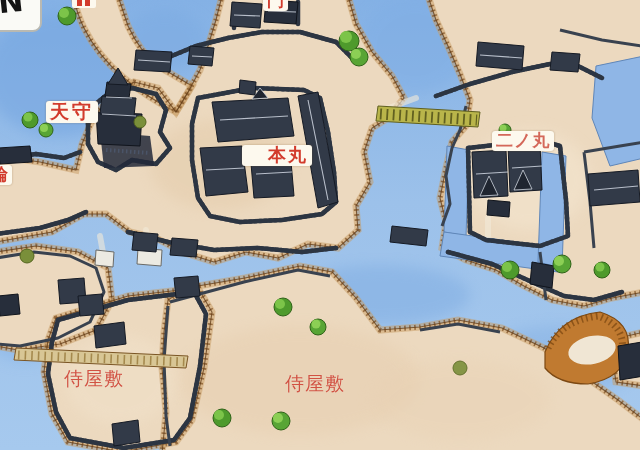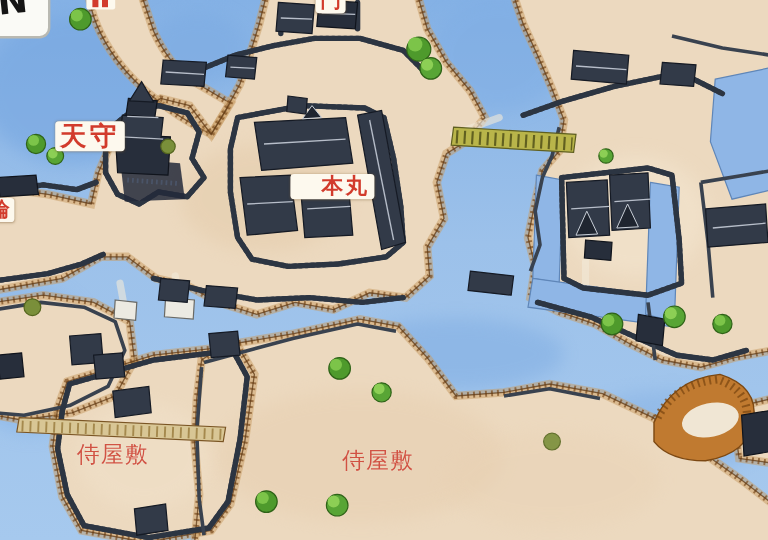--- a/index.html
+++ b/index.html
@@ -5,21 +5,21 @@
   html,body{margin:0;padding:0;background:#222;}
   .stage{position:relative;width:640px;height:450px;overflow:hidden;
          font-family:"Liberation Sans","DejaVu Sans",sans-serif;background:#9cc1ea;}
   .stage svg{position:absolute;left:0;top:0;}
   
   .chip{position:absolute;background:#fdf9ee;border-radius:3px;padding:1px 4px;
         line-height:1.05;font-weight:bold;color:#d23b2c;white-space:nowrap;
         box-shadow:0 0 2px rgba(110,80,40,.45);}
   .bare{position:absolute;font-weight:normal;color:rgba(204,62,46,.88);
         white-space:nowrap;letter-spacing:1px;text-shadow:0 0 1px rgba(255,255,255,.5);}
-  #lbl-tenshu{left:46px;top:101px;font-size:22px;letter-spacing:3px;}
+  #lbl-tenshu{left:46px;top:101px;font-size:19px;letter-spacing:3px;}
   #lbl-honmaru{left:242px;top:145px;font-size:18px;letter-spacing:2px;padding-left:26px;}
   #lbl-ninomaru{left:492px;top:131px;font-size:17px;letter-spacing:1px;color:#d4685a;}
   #lbl-samurai-left{left:64px;top:366px;font-size:19px;}
   #lbl-samurai-right{left:285px;top:371px;font-size:19px;}
   #lbl-gate{left:263px;top:-9px;font-size:17px;}
   #lbl-kuruwa{left:-13px;top:165px;font-size:17px;}
   #frag-top{position:absolute;left:72px;top:-12px;width:24px;height:20px;
             background:#fdf9ee;border-radius:2px;}
   #frag-top i{position:absolute;background:#d23b2c;}
   #frag-top i.m1{left:5px;top:12px;width:5px;height:6px;}
@@ -316,20 +316,21 @@
           <circle cx="-3" cy="-3" r="5" fill="#8ccf55"></circle>
         </g>
   </g>
 </svg>
 
 <div id="compass">
   <span>N</span>
 </div>
 <div class="chip" id="lbl-tenshu">天守</div>
 <div class="chip" id="lbl-honmaru">本丸</div>
+<div class="chip" id="lbl-ninomaru">二ノ丸</div>
 <div class="bare" id="lbl-samurai-left">侍屋敷</div>
 <div class="bare" id="lbl-samurai-right">侍屋敷</div>
 <div class="chip" id="lbl-gate">門</div>
 <div class="chip" id="lbl-kuruwa">輪</div>
 <div id="frag-top">
       <i class="m1"></i>
       <i class="m2"></i>
     </div>
 </div>
 

